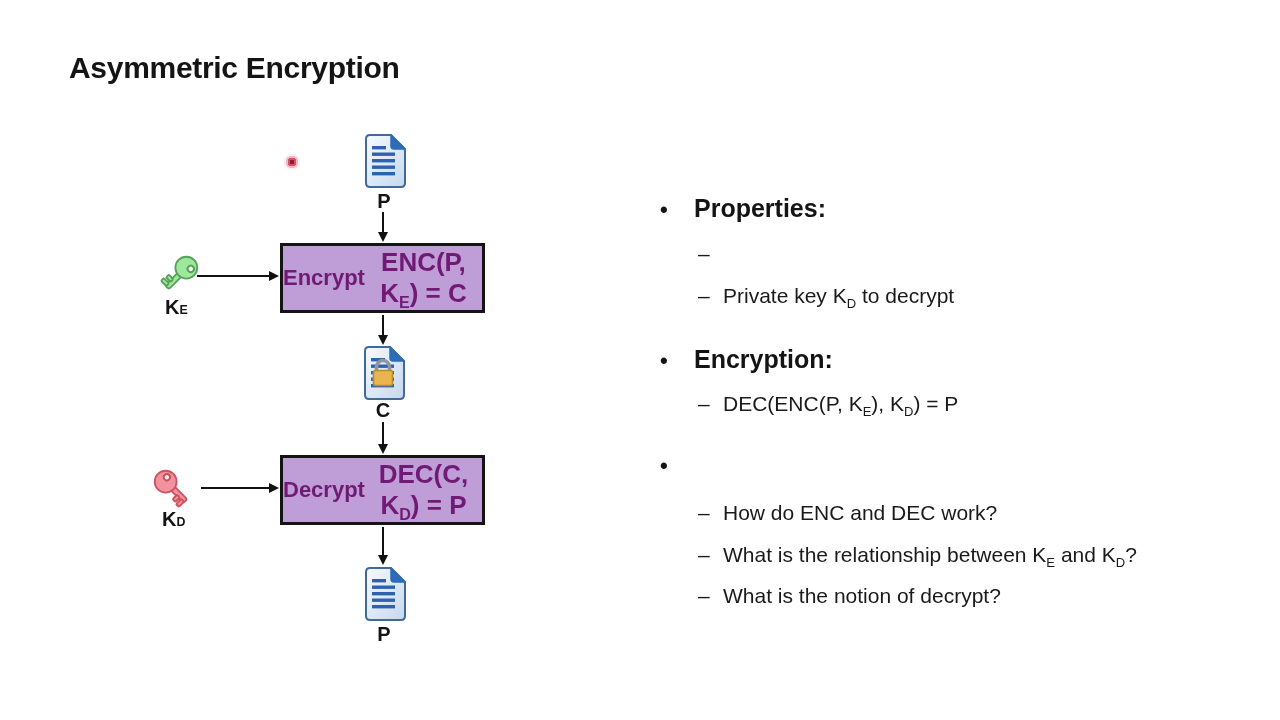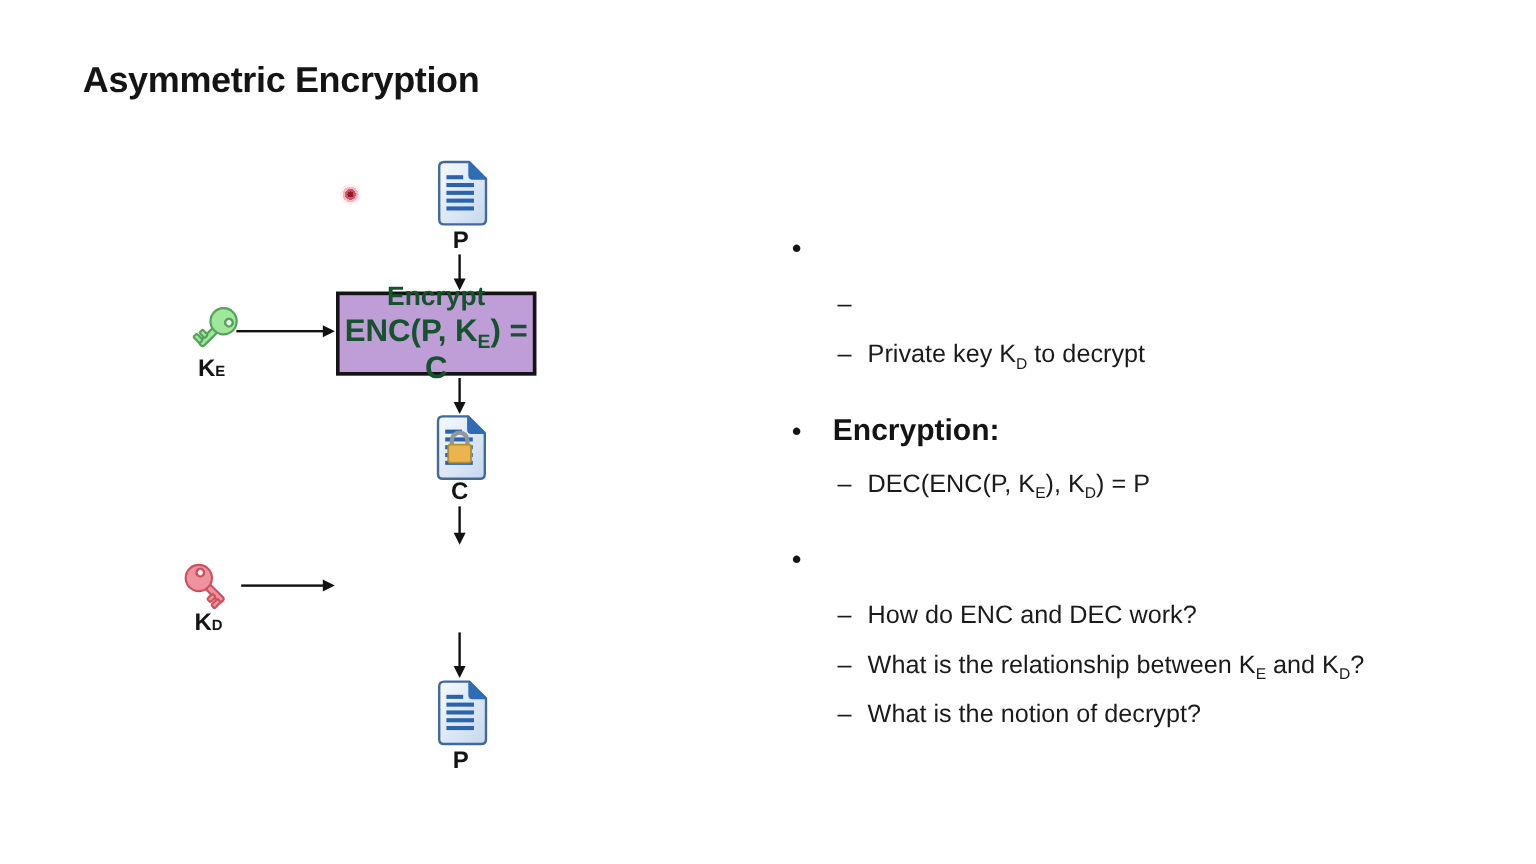--- a/index.html
+++ b/index.html
@@ -30,24 +30,24 @@
     border-top:10px solid #111;
   }
   .harrow{height:2px;background:#111;}
   .harrow::after{
     content:'';position:absolute;top:-4.5px;right:-9px;
     border-top:5.5px solid transparent;border-bottom:5.5px solid transparent;
     border-left:10px solid #111;
   }
   
   .pbox{
-    left:265px;width:167px;height:70px;box-sizing:border-box;
+    left:265px;width:205px;height:70px;box-sizing:border-box;
     background:#bf9dd6;border:3px solid #141414;
-    display:flex;flex-direction:column;align-items:center;justify-content:center;
-    color:#14532d;font-weight:bold;text-align:center;line-height:1.2;
+    display:flex;align-items:center;justify-content:center;
+    color:#701a75;font-weight:bold;text-align:center;line-height:1.2;
   }
   .pbox .l1{font-size:22px;}
   .pbox .l2{font-size:26px;}
   sub{font-size:.62em;line-height:0;}
   
   .iconlabel{
     width:48px;text-align:center;font-size:20px;font-weight:bold;color:#141414;
   }
   .keylabel{
     font-size:20px;font-weight:bold;color:#141414;
@@ -121,40 +121,45 @@
     <use href="#docPage"></use>
     <g>
       <path d="M17.5 27 v-5 a6.5 6.5 0 0 1 13 0 v5" fill="none" stroke="#8f969e" stroke-width="3.6"></path>
       <rect x="14.5" y="25.5" width="19" height="15" rx="2" fill="#eab54d" stroke="#b98c2c" stroke-width="1.6"></rect>
     </g>
   </svg>
   <div class="abs iconlabel" style="left:344px;top:399px">C</div>
 
   <div class="abs varrow" style="left:367px;top:422px;height:23px"></div>
 
+  <div class="abs pbox" style="top:455px">
+    <div class="l1">Decrypt</div>
+    <div class="l2">DEC(C, K<sub>D</sub>) = P</div>
+  </div>
 
   <svg class="abs" style="left:135px;top:466px" width="46" height="46" viewBox="0 0 40 40">
     <g transform="rotate(45 20 20)" fill="#f1939f" stroke="#cc5260" stroke-width="1.6" stroke-linejoin="round">
       <use href="#keyShape"></use>
       <circle cx="9" cy="16.5" r="2.7" fill="#fdeef1" stroke="#cc5260"></circle>
     </g>
   </svg>
   <div class="abs keylabel rline" style="left:147px;top:508px">K<sub>D</sub></div>
 
   <div class="abs harrow" style="left:186px;top:487px;width:69px"></div>
 
   <div class="abs varrow" style="left:367px;top:527px;height:29px"></div>
 
   <svg class="abs" style="left:345px;top:566px" width="48" height="56" viewBox="0 0 48 56">
     <use href="#docPage"></use>
   </svg>
   <div class="abs iconlabel" style="left:345px;top:623px">P</div>
 
   <div class="abs rline bullet-heading" style="top:194px">
     <span class="marker">•</span>
+    <span>Properties:</span>
   </div>
   <div class="abs rline bullet-item" style="top:242px">
     <span class="marker">–</span>
   </div>
   <div class="abs rline bullet-item" style="top:284px">
     <span class="marker">–</span>
     <span>Private key K<sub>D</sub> to decrypt</span>
   </div>
 
   <div class="abs rline bullet-heading" style="top:345px">

